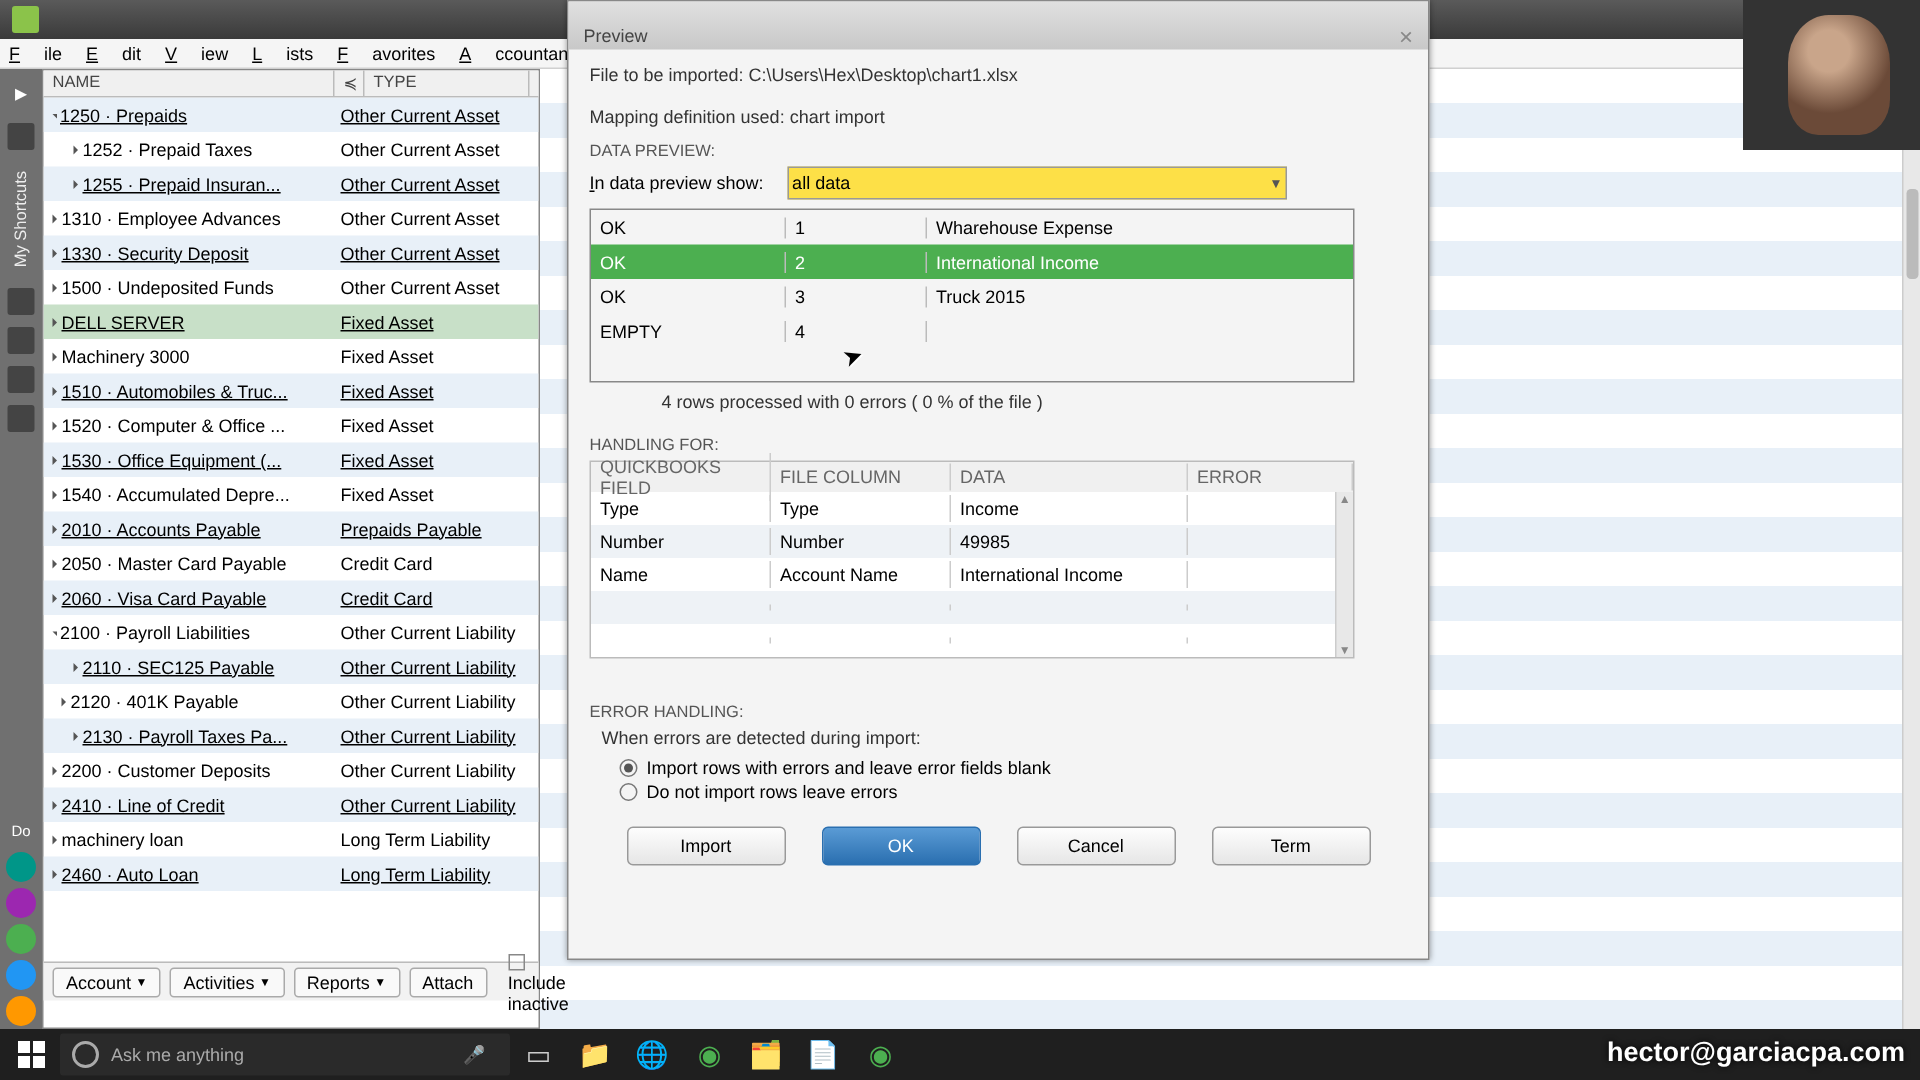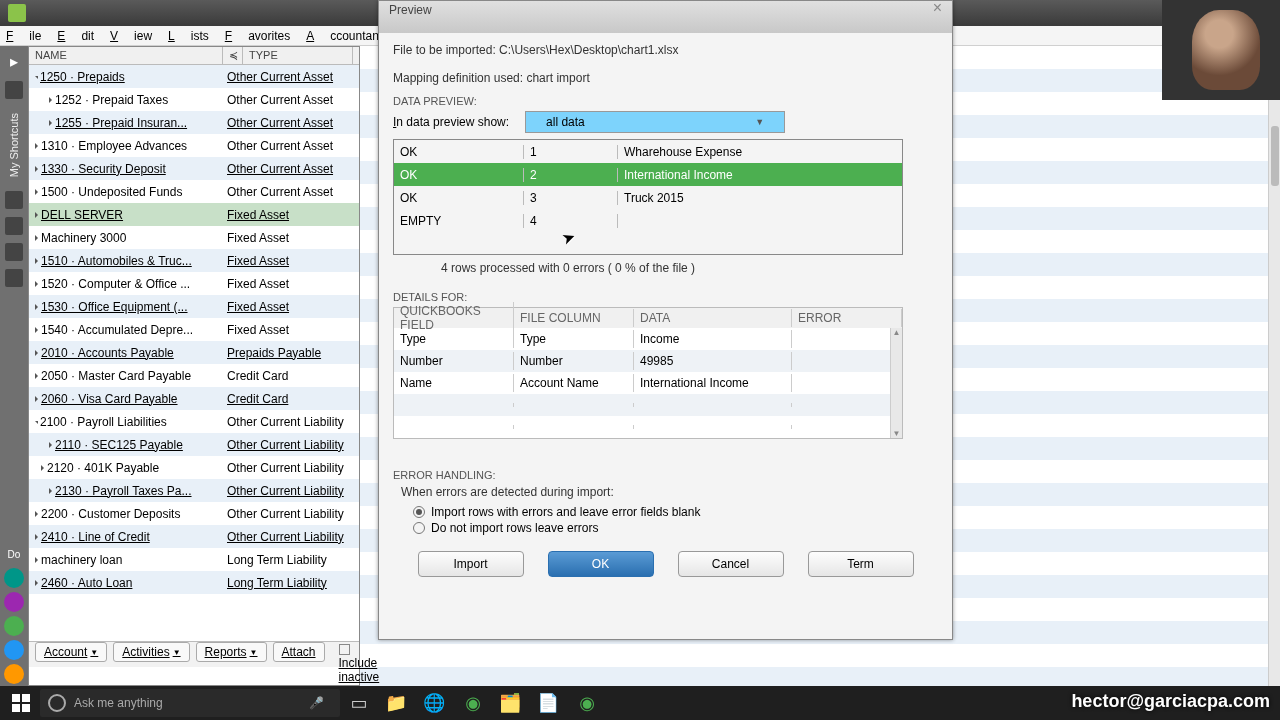--- a/index.html
+++ b/index.html
@@ -32,37 +32,37 @@
 .coa-head div { border-right:1px solid #bbb; padding:2px 6px; font-size:11px; color:#444; }
 .coa-head .c1 { width:194px; } .coa-head .c2 { width:20px; text-align:center; } .coa-head .c3 { width:110px; }
 .coa-body { height:576px; overflow:hidden; }
 .coa-row { display:flex; height:23px; align-items:center; }
 .coa-row.alt { background:#e8f0f8;text-decoration:underline; }
 .coa-row.sel { background:#c8e0c8; }
 .coa-row .n { width:194px; padding-left:6px; white-space:nowrap; overflow:hidden; text-overflow:ellipsis; }
 .coa-row .t { width:132px; padding-left:4px; white-space:nowrap; overflow:hidden; }
 .dia { display:inline-block; width:0; height:0; border:3px solid transparent; border-left-color:#555; border-right:none; margin-right:3px; vertical-align:middle; }
 .dia.open { border-left-color:transparent; border-top-color:#555; border-bottom:none; margin-right:2px;}
-.coa-foot { height:26px; background:#f2f2f2; border-top:1px solid #bbb; display:flex; align-items:flex-start; padding:0 6px; gap:6px;text-decoration:underline; }
+.coa-foot { height:26px; background:#f2f2f2; border-top:1px solid #bbb; display:flex; align-items:center; padding:0 6px; gap:6px; }
 .foot-btn { background:#f9f9f9; border:1px solid #aaa; border-radius:3px; padding:2px 8px; display:flex; align-items:center; gap:3px; }
 .foot-btn .dd { font-size:8px; }
 .chk { width:11px; height:11px; border:1px solid #888; display:inline-block; margin-right:4px; vertical-align:middle; }
 
 
 .bgstripes { position:absolute; left:360px; top:46px; right:0; height:640px; background:repeating-linear-gradient(#fff,#fff 23px,#e8f0f8 23px,#e8f0f8 46px); }
 
 
 .dialog { position:absolute; left:378px; top:0; width:575px; height:640px; background:#f4f4f4; border:1px solid #888; box-shadow:0 0 4px rgba(0,0,0,.4); }
-.dlg-title { height:28px; background:linear-gradient(#e0e0e0,#c8c8c8); display:flex; align-items:flex-end; padding:16px 10px; color:#444; font-size:13px;gap:16px; }
+.dlg-title { height:28px; background:linear-gradient(#e0e0e0,#c8c8c8); display:flex; align-items:flex-start; padding:16px 10px; color:#444; font-size:13px;gap:16px; }
 .dlg-title .x { margin-left:auto; color:#888; font-size:16px; cursor:pointer; }
 .dlg-body { padding:10px 14px; }
 .dlg-body p { margin-bottom:6px; color:#333; }
 .sect-label { font-size:11px; color:#555; margin:10px 0 4px; }
 .combo-row { display:flex; align-items:center; gap:16px; margin-bottom:6px;}
-.combo { width:260px; height:22px; border:1px solid #999; background:#7dd3fc; display:flex; align-items:center; padding:0 20px; }
+.combo { width:333px; height:22px; border:1px solid #999; background:#fde047; display:flex; align-items:center; padding:0 2px; }
 .combo .caret { margin-left:auto; font-size:9px; color:#555; }
 
 .preview-tbl { border:1px solid #888; width:510px; }
 .preview-tbl .pr { display:flex; height:23px; align-items:center; }
 .preview-tbl .pr.sel { background:#4caf50; color:#fff; }
 .preview-tbl .pr .c1{width:130px;padding-left:6px;border-right:1px solid #bbb;}
 .preview-tbl .pr .c2{width:94px;padding-left:6px;border-right:1px solid #bbb;}
 .preview-tbl .pr .c3{flex:1;padding-left:6px;}
 .preview-tbl .blank{height:22px;}
 
@@ -305,21 +305,21 @@
           <div class="c3">Truck 2015</div>
         </div>
         <div class="pr">
           <div class="c1">EMPTY</div>
           <div class="c2">4</div>
           <div class="c3"></div>
         </div>
         <div class="pr blank"></div>
       </div>
     <div class="stat">4  rows processed with  0  errors ( 0 % of the file )</div>
-    <div class="sect-label">DETAILS FOR:</div>
+    <div class="sect-label">HANDLING FOR:</div>
     <div class="details-tbl">
       <div class="hd">
         <div class="c1">QUICKBOOKS FIELD</div>
         <div class="c2">FILE COLUMN</div>
         <div class="c3">DATA</div>
         <div class="c4">ERROR</div>
       </div>
       <div id="details-body">
           <div class="dr">
             <div class="c1">Type</div>

